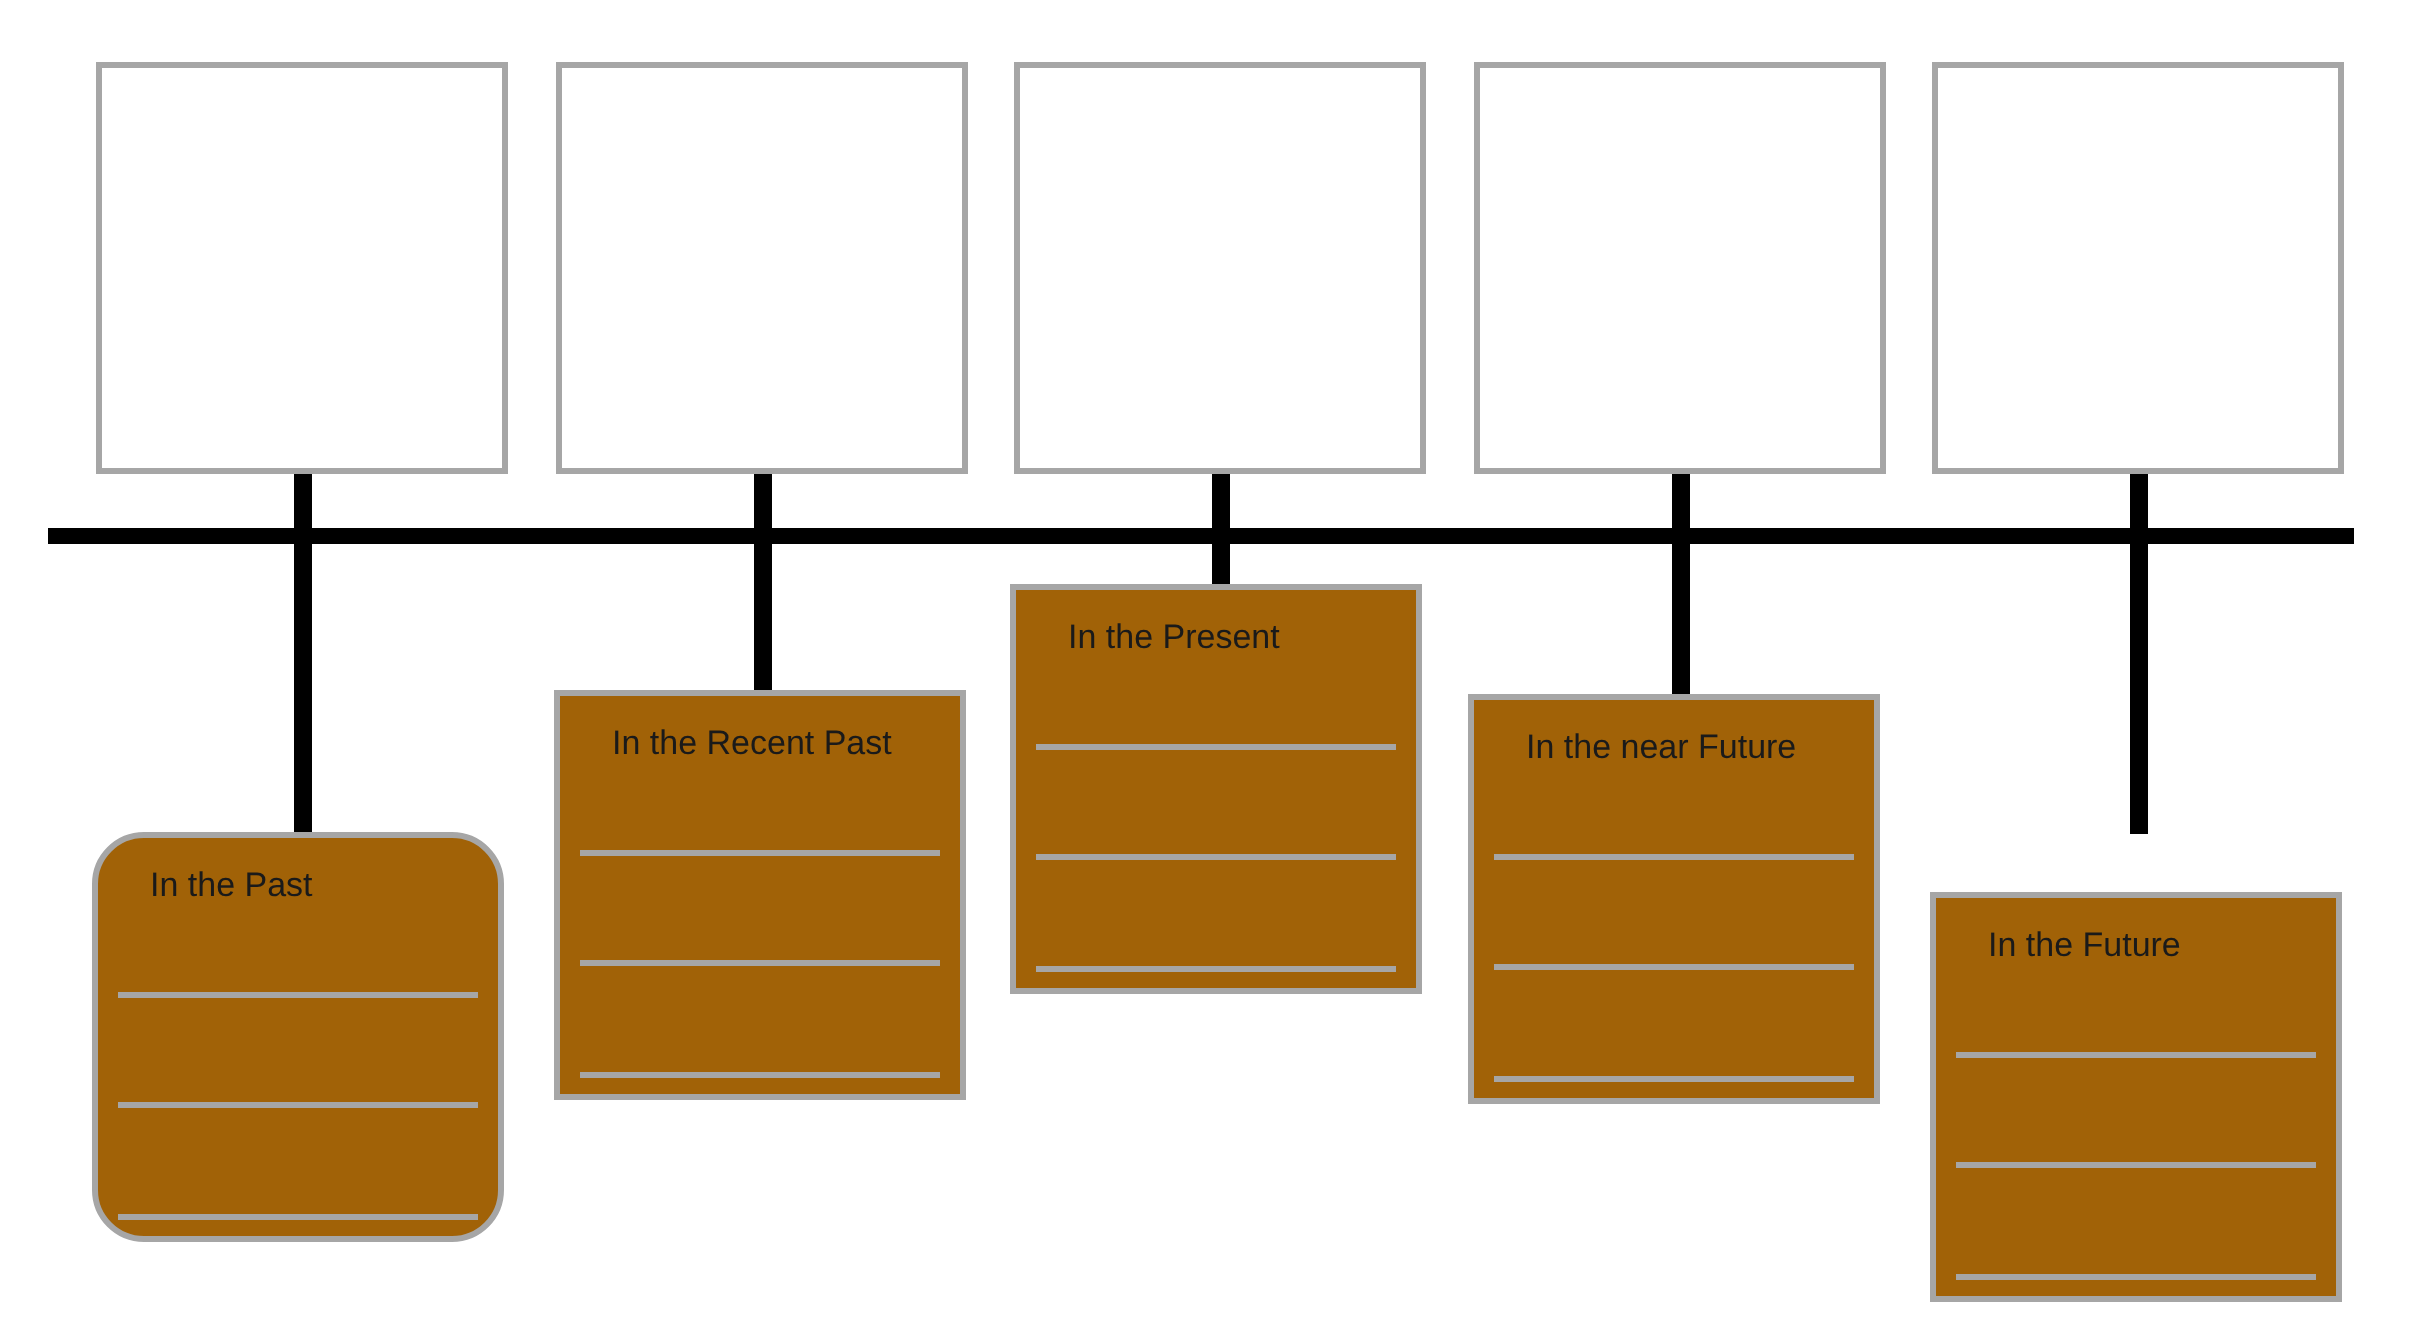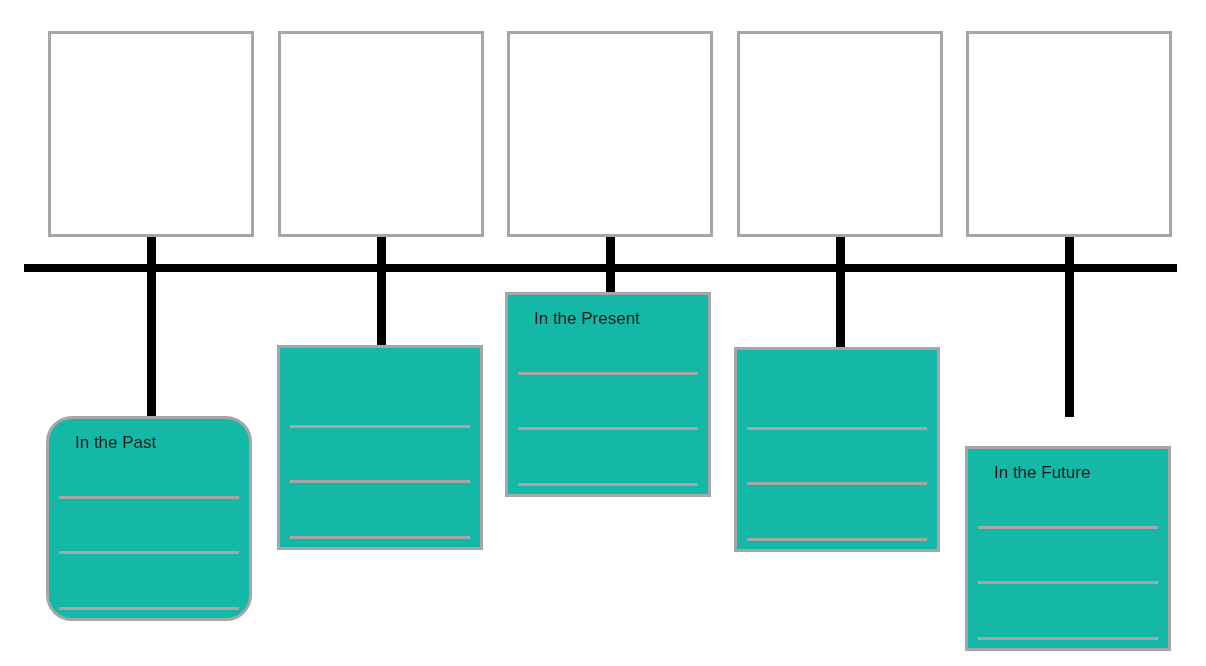--- a/index.html
+++ b/index.html
@@ -47,21 +47,21 @@
   .cn3 { left: 606px; height: 55px;  }
   .cn4 { left: 836px; height: 110px; }
   .cn5 { left: 1065px; height: 180px; }
 
   
   .bbox {
     position: absolute;
     width: 206px; height: 205px;
     box-sizing: border-box;
     border: 3px solid var(--box-border, #a6a6a6);
-    background: #14b8a6;
+    background: #a16207;
     z-index: 2;
   }
   .bb1 { left: 46px;  top: 416px; border-radius: 26px; }
   .bb2 { left: 277px; top: 345px; }
   .bb3 { left: 505px; top: 292px; }
   .bb4 { left: 734px; top: 347px; }
   .bb5 { left: 965px; top: 417px; margin-top: 29px; }
 
   .blabel {
     padding: 13px 6px 0 26px;
@@ -101,33 +101,35 @@
   <div class="conn cn5"></div>
 
   <div class="bbox bb1">
     <div class="blabel">In the Past</div>
     <div class="wline wl1"></div>
     <div class="wline wl2"></div>
     <div class="wline wl3"></div>
   </div>
 
   <div class="bbox bb2">
+    <div class="blabel">In the Recent Past</div>
     <div class="wline wl1"></div>
     <div class="wline wl2"></div>
     <div class="wline wl3"></div>
   </div>
 
   <div class="bbox bb3">
     <div class="blabel">In the Present</div>
     <div class="wline wl1"></div>
     <div class="wline wl2"></div>
     <div class="wline wl3"></div>
   </div>
 
   <div class="bbox bb4">
+    <div class="blabel">In the near Future</div>
     <div class="wline wl1"></div>
     <div class="wline wl2"></div>
     <div class="wline wl3"></div>
   </div>
 
   <div class="bbox bb5">
     <div class="blabel">In the Future</div>
     <div class="wline wl1"></div>
     <div class="wline wl2"></div>
     <div class="wline wl3"></div>

